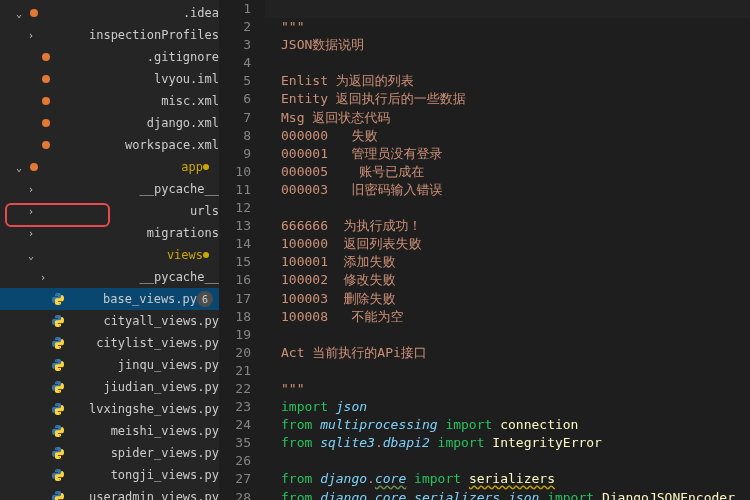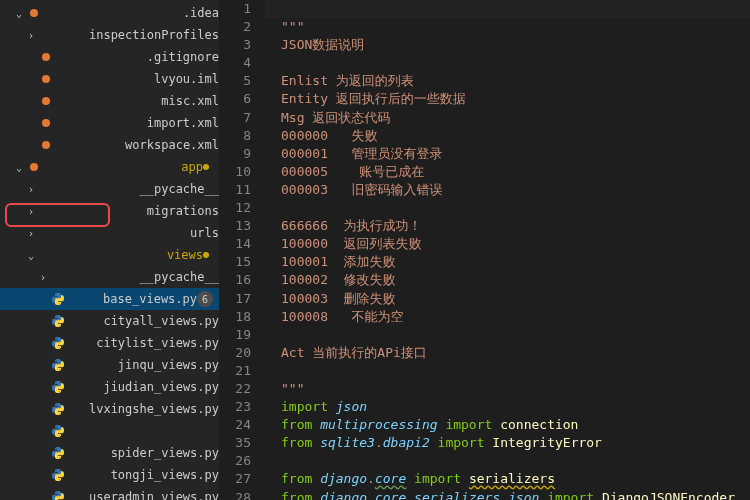--- a/index.html
+++ b/index.html
@@ -18,21 +18,21 @@
 .label.app { color:#cca700; }
 .badge { background:#4d4d4d; color:#ccc; border-radius:8px; min-width:16px; height:16px; font-size:10px; display:inline-flex; align-items:center; justify-content:center; margin-right:6px; padding:0 4px; }
 .dot { width:6px; height:6px; border-radius:50%; margin-right:10px; }
 .dot.y{background:#cca700;}
 .annot { position:absolute; border:2.5px solid #e84b4b; border-radius:6px; pointer-events:none; }
 .editor { flex:1; display:flex; background:#1e1e1e; font-family:Consolas,'Courier New',monospace; font-size:13px; overflow:hidden; }
 .gutter { width:45px; text-align:right; color:#858585; padding-right:14px; user-select:none; }
 .gutter div { height:18.1px; line-height:18.1px; }
 .code { flex:1; white-space:pre; line-height:18.1px; color:#ce9178; padding-top:0; }
 .code div { height:18.1px; padding-left:16px; }
-.k{color:#84cc16;}
+.k{color:#22c55e;}
 .m{color:#7dd3fc;font-style:italic;}
 .f{color:#fef9c3;}
 .wavy-g{text-decoration:underline wavy #6a9955; text-decoration-skip-ink:none;}
 .wavy-y{text-decoration:underline wavy #cca700; text-decoration-skip-ink:none;}
 .cursor-ln{background:rgba(255,255,255,0.02);}
 ::-webkit-scrollbar{width:0;height:0;}
 </style>
 </head>
 <body>
 
@@ -77,21 +77,21 @@
       </span>
       <span class="label">misc.xml</span>
     </div>
     <div class="tree-row" style="padding-left: 24px;">
       <span class="chev"></span>
       <span class="fico xml">
         <svg width="12" height="12">
           <circle cx="6" cy="6" r="4" fill="#e37933"></circle>
         </svg>
       </span>
-      <span class="label">import.xml</span>
+      <span class="label">django.xml</span>
     </div>
     <div class="tree-row" style="padding-left: 24px;">
       <span class="chev"></span>
       <span class="fico xml">
         <svg width="12" height="12">
           <circle cx="6" cy="6" r="4" fill="#e37933"></circle>
         </svg>
       </span>
       <span class="label">workspace.xml</span>
     </div>
@@ -104,25 +104,25 @@
       </span>
       <span class="label app">app</span>
       <span class="dot y"></span>
     </div>
     <div class="tree-row" style="padding-left: 24px;">
       <span class="chev collapsed"></span>
       <span class="label">__pycache__</span>
     </div>
     <div class="tree-row" style="padding-left: 24px;">
       <span class="chev collapsed"></span>
+      <span class="label">urls</span>
+    </div>
+    <div class="tree-row" style="padding-left: 24px;">
+      <span class="chev collapsed"></span>
       <span class="label">migrations</span>
-    </div>
-    <div class="tree-row" style="padding-left: 24px;">
-      <span class="chev collapsed"></span>
-      <span class="label">urls</span>
     </div>
     <div class="tree-row" style="padding-left: 24px;">
       <span class="chev expanded"></span>
       <span class="label app">views</span>
       <span class="dot y"></span>
     </div>
     <div class="tree-row" style="padding-left: 36px;">
       <span class="chev collapsed"></span>
       <span class="label">__pycache__</span>
     </div>
@@ -188,20 +188,21 @@
       <span class="label">lvxingshe_views.py</span>
     </div>
     <div class="tree-row" style="padding-left: 36px;">
       <span class="chev"></span>
       <span class="fico py">
         <svg width="12" height="12" viewBox="0 0 16 16">
           <path fill="#3776ab" d="M8 0C4 0 4 2 4 2v2h4v1H2s-2 0-2 4 2 4 2 4h2v-2s0-2 2-2h4s2 0 2-2V2s0-2-4-2zM6 1.5a.5.5 0 110 1 .5.5 0 010-1z"></path>
           <path fill="#ffd43b" d="M8 16c4 0 4-2 4-2v-2H8v-1h6s2 0 2-4-2-4-2-4h-2v2s0 2-2 2H6s-2 0-2 2v5s0 2 4 2zm2-1.5a.5.5 0 110-1 .5.5 0 010 1z"></path>
         </svg>
       </span>
+      <span class="label">meishi_views.py</span>
     </div>
     <div class="tree-row" style="padding-left: 36px;">
       <span class="chev"></span>
       <span class="fico py">
         <svg width="12" height="12" viewBox="0 0 16 16">
           <path fill="#3776ab" d="M8 0C4 0 4 2 4 2v2h4v1H2s-2 0-2 4 2 4 2 4h2v-2s0-2 2-2h4s2 0 2-2V2s0-2-4-2zM6 1.5a.5.5 0 110 1 .5.5 0 010-1z"></path>
           <path fill="#ffd43b" d="M8 16c4 0 4-2 4-2v-2H8v-1h6s2 0 2-4-2-4-2-4h-2v2s0 2-2 2H6s-2 0-2 2v5s0 2 4 2zm2-1.5a.5.5 0 110-1 .5.5 0 010 1z"></path>
         </svg>
       </span>
       <span class="label">spider_views.py</span>

